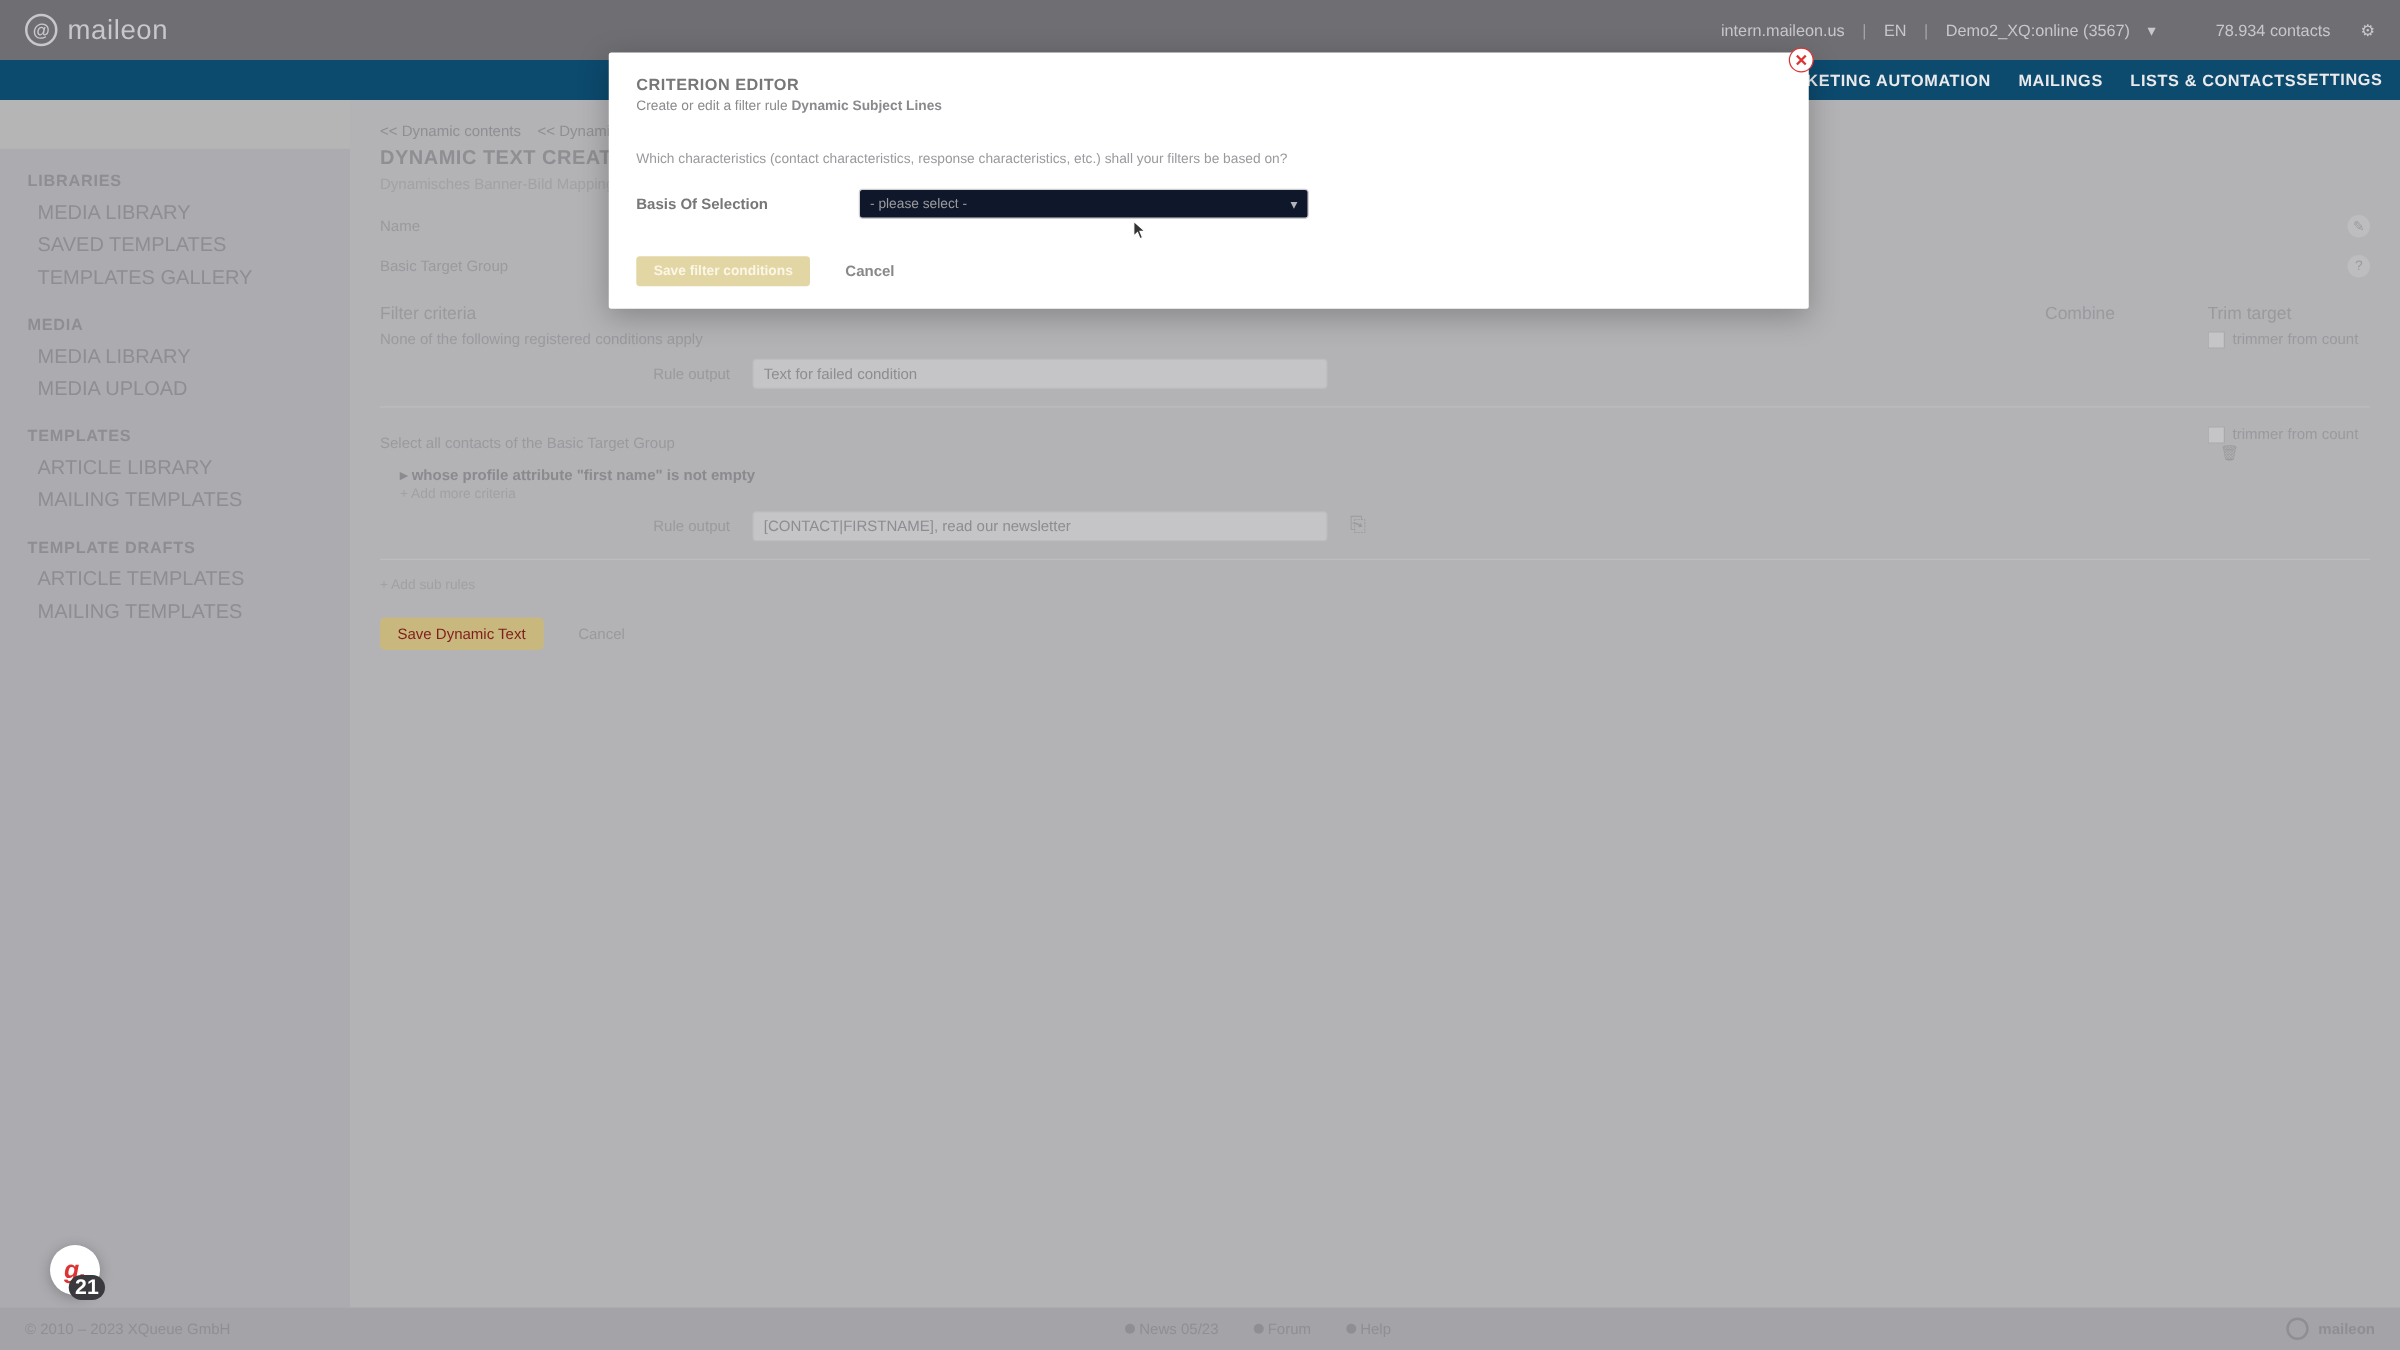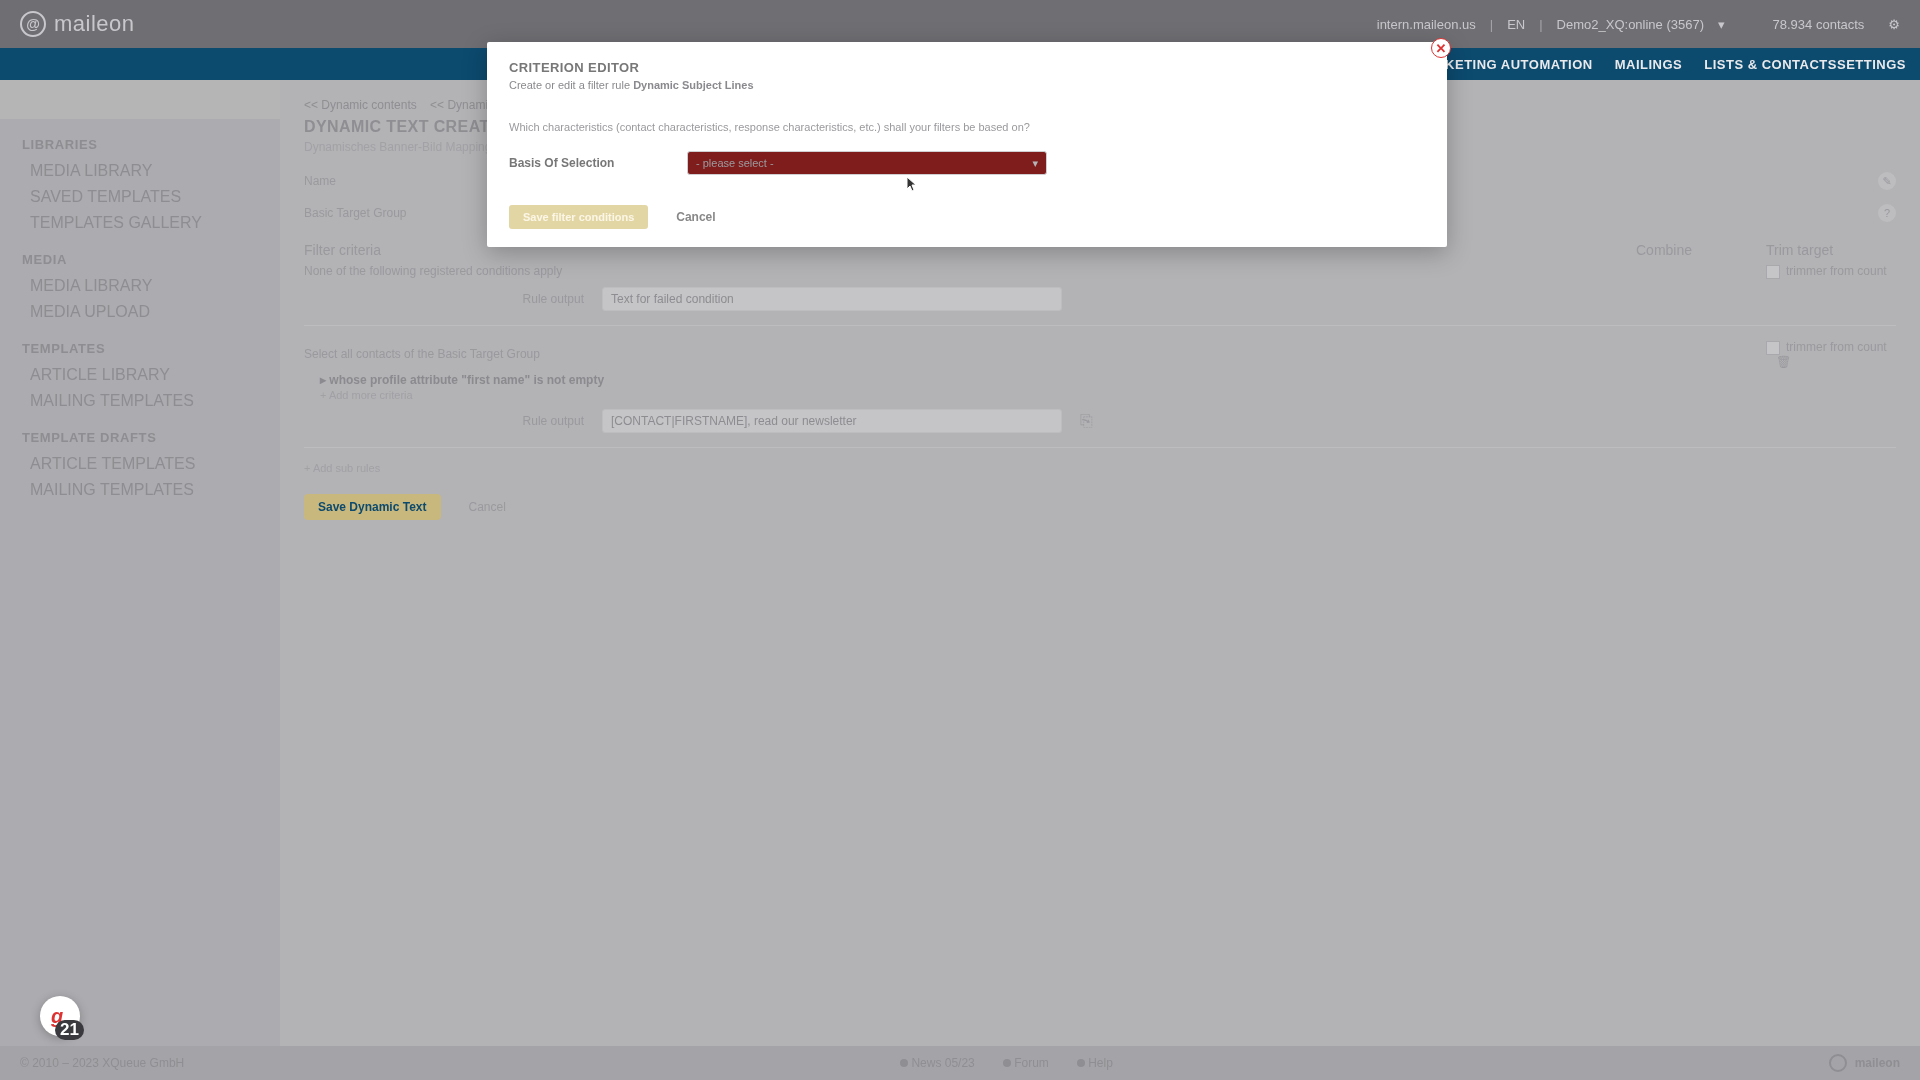--- a/index.html
+++ b/index.html
@@ -54,21 +54,21 @@
 .form-select { width: 780px; height: 26px; background:#c5c5c8; border:1px solid #bdbdc0; border-radius:3px; padding:0 8px; font-size:12px; color:#8d8d91; display:flex; align-items:center; justify-content:space-between;}
 .chev { font-size:11px; color:#9a9a9e; }
 .help-ic { width:18px; height:18px; border-radius:50%; background:#bdbdc0; color:#9a9a9e; font-size:11px; display:flex; align-items:center; justify-content:center; margin-left:auto;}
 .rule-line { color:#8b8b8f; font-size:12px; font-weight:600; margin:4px 0 2px 16px;}
 .rule-sub { color:#a1a1a5; font-size:11px; margin-left:16px;}
 .rule-output { display:flex; align-items:center; gap:18px; margin:8px 0 8px 60px;}
 .rule-output .lab { width: 220px; font-size:12px; color:#9a9a9e; text-align:right;}
 .rule-output .box { width: 460px; height:24px; background:#c5c5c8; border:1px solid #bdbdc0; border-radius:3px; padding:0 8px; font-size:12px; color:#8d8d91; display:flex; align-items:center;}
 .divider { height:1px; background:#bdbdc0; margin:14px 0;}
 .buttons-row { display:flex; gap:14px; margin-top:20px;}
-.btn-primary { background:#c9b87e; color:#0c4a6e; font-size:12px; font-weight:700; padding:6px 14px; border-radius:4px; border:none;}
+.btn-primary { background:#c9b87e; color:#7f1d1d; font-size:12px; font-weight:400; padding:6px 14px; border-radius:4px; border:none;}
 .btn-secondary { background:transparent; color:#9a9a9e; font-size:12px; padding:6px 14px; border:none;}
 
 .filter-head { display:flex; font-size:14px; color:#9a9a9e; margin-top:16px;}
 .filter-head .c1{ flex:1;} .filter-head .c2{ width:130px;} .filter-head .c3{ width:130px;}
 .filter-row { display:flex; align-items:center; font-size:12px; color:#9a9a9e; margin-top:6px;}
 .filter-row .c1{ flex:1;} .filter-row .c2{ width:130px;} .filter-row .c3{ width:130px;}
 .chkbox { width:14px; height:14px; border:1px solid #a9a9ad; background:#c5c5c8; display:inline-block; margin-right:6px; vertical-align:middle;}
 .trash { width:16px; height:16px; color:#9a9a9e; margin-left:10px;}
 
 
@@ -96,21 +96,21 @@
 .modal-inner { padding: 18px 22px 18px 22px; }
 .modal-title { font-size:13px; font-weight:800; color:#777; letter-spacing:.4px; }
 .modal-sub { font-size:11px; color:#8a8a8e; margin-top:4px; }
 .modal-sub b { color:#8a8a8e; font-weight:700; }
 .modal-q { font-size:11px; color:#9a9a9e; margin-top:30px; }
 .modal-row { display:flex; align-items:center; gap:28px; margin-top:18px; }
 .modal-label { width:150px; font-size:12px; color:#777; font-weight:700; }
 .modal-select {
   width:360px; height:24px; border:1px solid #cfcfd2; border-radius:3px;
   display:flex; align-items:center; justify-content:space-between; padding:0 8px;
-  font-size:11px; color:#9c9c9f; background:#7f1d1d; cursor:pointer;
+  font-size:11px; color:#9c9c9f; background:#0f172a; cursor:pointer;
 }
 .modal-select .chev2 { font-size:11px; color:#b5b5b8; }
 .modal-actions { display:flex; gap:14px; margin-top:30px; }
 .mbtn-primary {
   background:#e3d6a5; color:#fbf6e6; font-size:11px; font-weight:700;
   padding:5px 14px; border-radius:3px; border:none;
 }
 .mbtn-secondary { background:transparent; color:#888; font-size:12px; font-weight:600; padding:5px 14px; border:none; cursor:pointer;}
 
 

